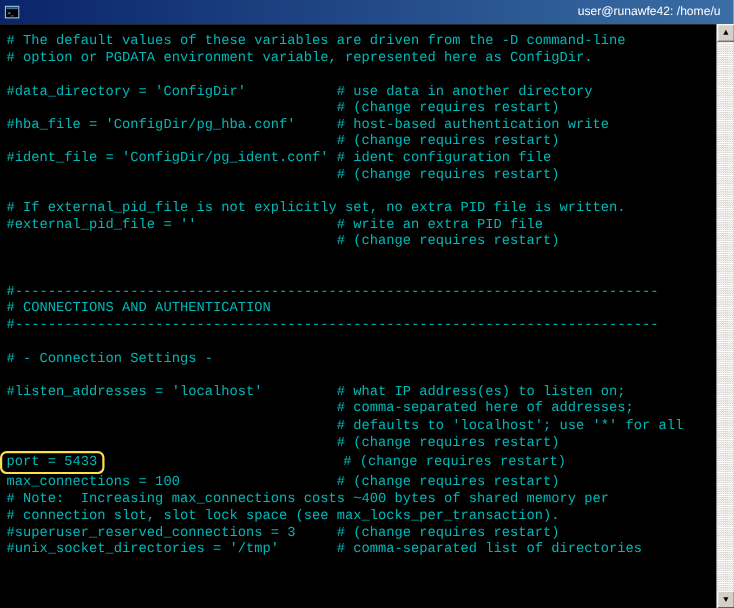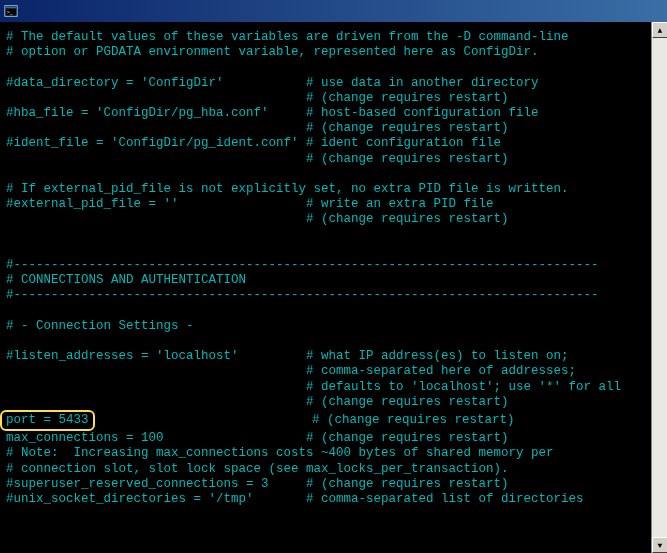--- a/index.html
+++ b/index.html
@@ -20,28 +20,29 @@
 
 <div class="window">
   <div class="titlebar">
     <div class="titlebar-left">
       <svg viewBox="0 0 16 16">
           <rect x="1" y="2" width="14" height="12" fill="#000" stroke="#b0e0f0" stroke-width="1"></rect>
           <rect x="2" y="3" width="12" height="2" fill="#3a6ea5"></rect>
           <text x="3" y="11" font-size="6" fill="#b0e0f0">&gt;_</text>
         </svg>
     </div>
+    <div class="titlebar-title">user@runawfe42: /home/u</div>
   </div>
 
   <div class="terminal"><span># The default values of these variables are driven from the -D command-line</span>
 <span># option or PGDATA environment variable, represented here as ConfigDir.</span>
 
 <span>#data_directory = 'ConfigDir'           # use data in another directory</span>
 <span>                                        # (change requires restart)</span>
-<span>#hba_file = 'ConfigDir/pg_hba.conf'     # host-based configuration file</span>
+<span>#hba_file = 'ConfigDir/pg_hba.conf'     # host-based authentication write</span>
 <span>                                        # (change requires restart)</span>
 <span>#ident_file = 'ConfigDir/pg_ident.conf' # ident configuration file</span>
 <span>                                        # (change requires restart)</span>
 
 <span># If external_pid_file is not explicitly set, no extra PID file is written.</span>
 <span>#external_pid_file = ''                 # write an extra PID file</span>
 <span>                                        # (change requires restart)</span>
 
 
 <span>#------------------------------------------------------------------------------</span>

